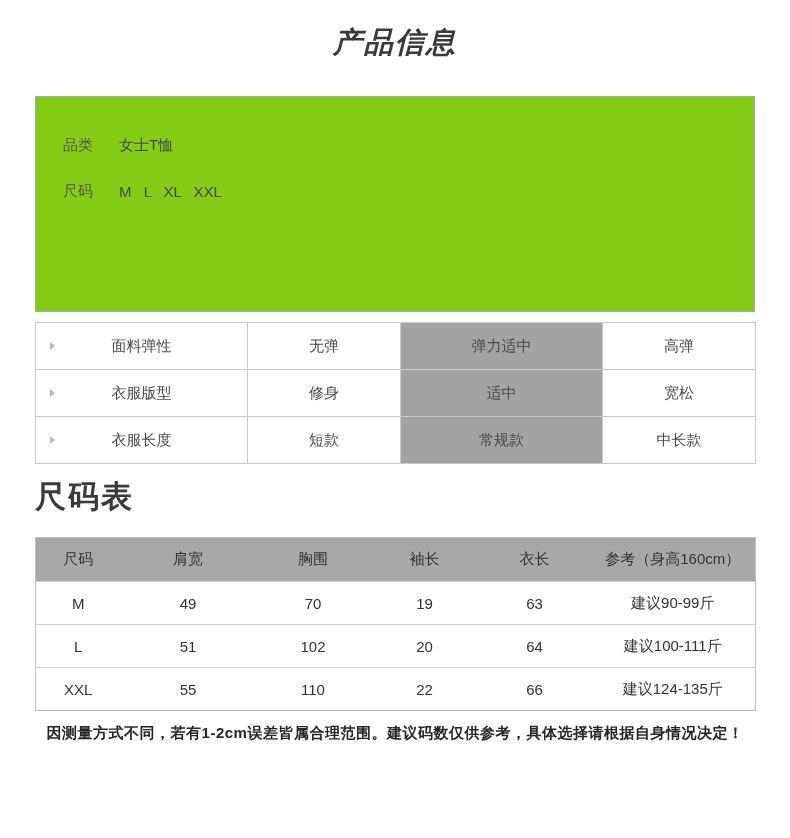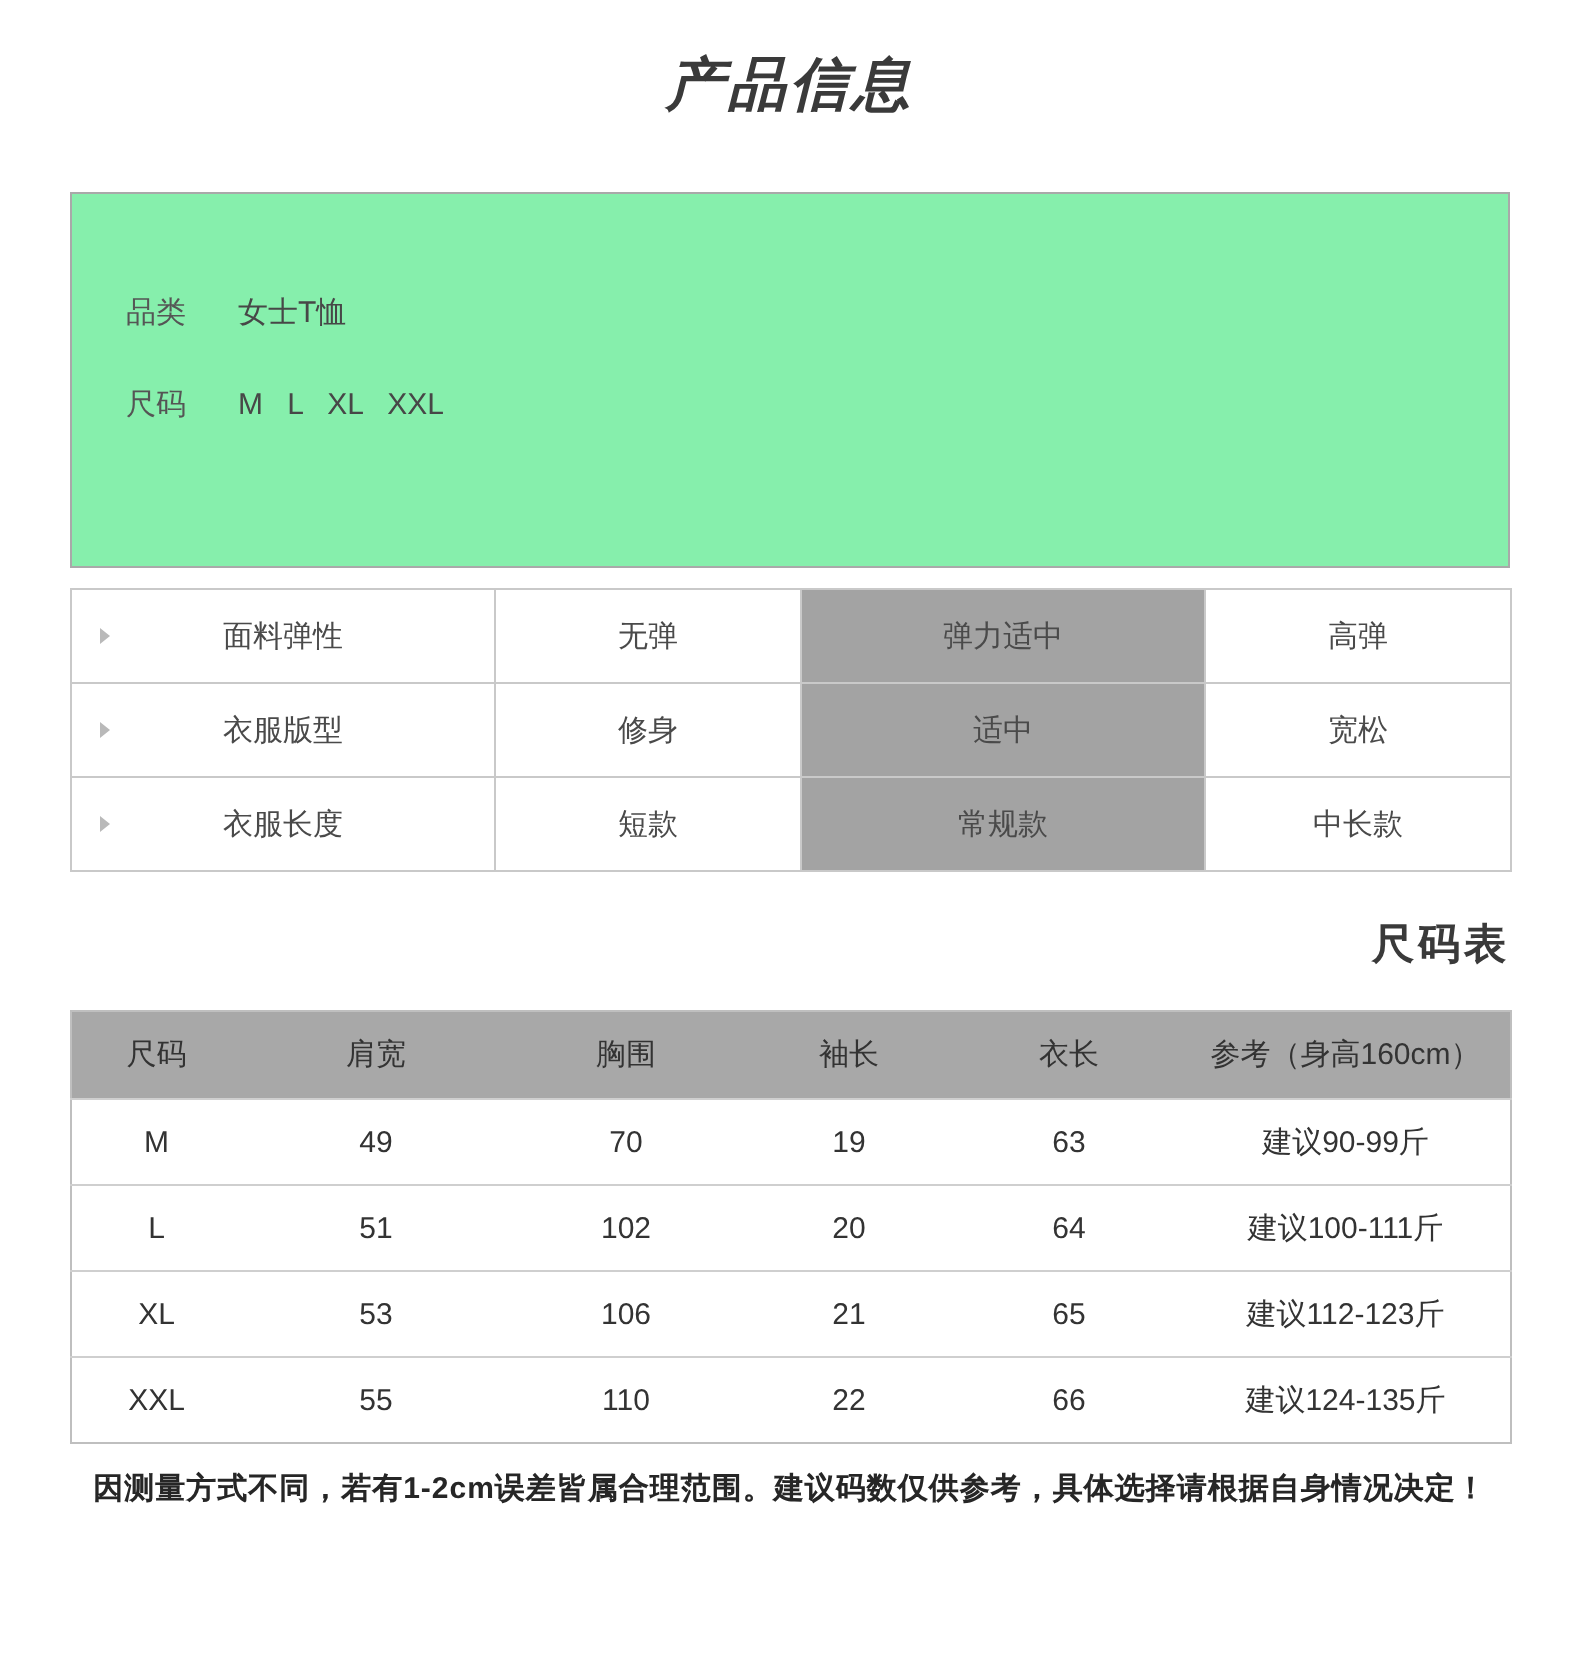--- a/index.html
+++ b/index.html
@@ -13,24 +13,24 @@
   .content { width: 720px; margin: 0 auto; }
 
   .main-title {
     font-size: 29px; font-weight: bold; color: #3a3a3a;
     text-align: center; padding-top: 23px; letter-spacing: 2px; font-style: italic;
   }
 
   
   .info-box {
     margin-top: 33px;
-    background: #86efac;
+    background: #84cc16;
     border: 1px solid #a9a9a9;
-    height: 188px;
-    padding: 36px 0 0 27px;
+    height: 216px;
+    padding: 25px 0 0 27px;
   }
   .info-row { height: 46px; display: flex; align-items: center; font-size: 15px; }
   .info-label { width: 56px; color: #555555; flex: 0 0 56px; }
   .info-value { color: #474747; word-spacing: 8px; }
 
   
   .attr-table {
     width: 720px; margin-top: 10px;
     border-collapse: collapse; table-layout: fixed; padding-left: 28px;
   }
@@ -47,22 +47,22 @@
     position: absolute; left: 14px; top: 50%;
     transform: translateY(-50%);
     width: 0; height: 0;
     border-left: 5px solid #b9b9b9;
     border-top: 4px solid transparent;
     border-bottom: 4px solid transparent;
   }
 
   
   .size-title {
-    font-size: 21px; font-weight: bold; color: #3a3a3a;
-    text-align: right; margin-top: 22px; letter-spacing: 2px;
+    font-size: 31px; font-weight: bold; color: #3a3a3a;
+    text-align: left; margin-top: 12px; letter-spacing: 2px;
   }
   .size-table {
     width: 720px; margin-top: 19px;
     border-collapse: collapse; table-layout: fixed;
     font-size: 15px;
     border: 1px solid #bfbfbf;
   }
   .size-table thead td {
     background: #a8a8a8; color: #333333;
     height: 44px; text-align: center; vertical-align: middle;
@@ -159,28 +159,20 @@
       </tr>
       <tr>
         <td>L</td>
         <td>51</td>
         <td>102</td>
         <td>20</td>
         <td>64</td>
         <td>建议100-111斤</td>
       </tr>
       <tr>
-        <td>XL</td>
-        <td>53</td>
-        <td>106</td>
-        <td>21</td>
-        <td>65</td>
-        <td>建议112-123斤</td>
-      </tr>
-      <tr>
         <td>XXL</td>
         <td>55</td>
         <td>110</td>
         <td>22</td>
         <td>66</td>
         <td>建议124-135斤</td>
       </tr>
     </tbody>
   </table>
 

